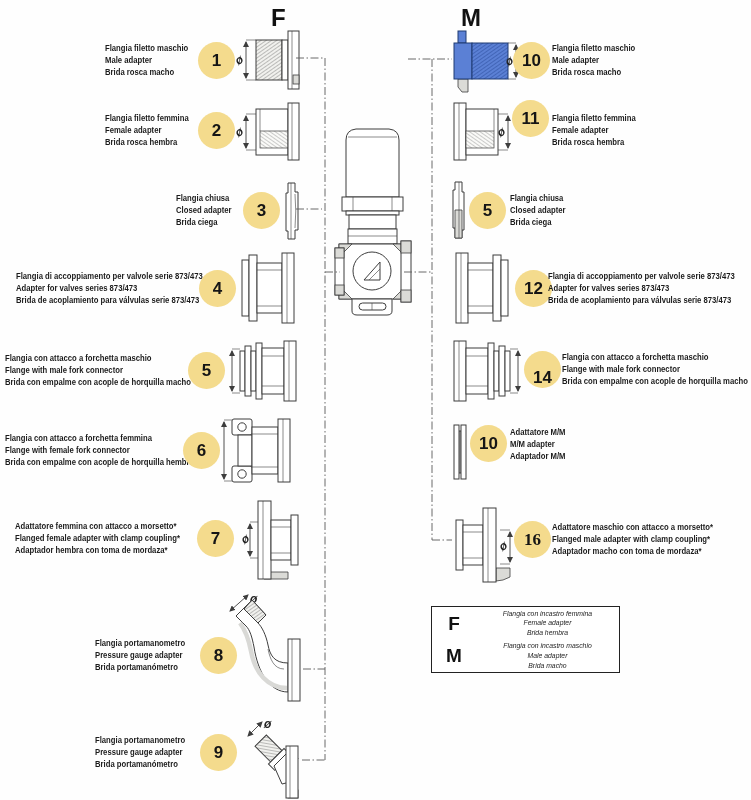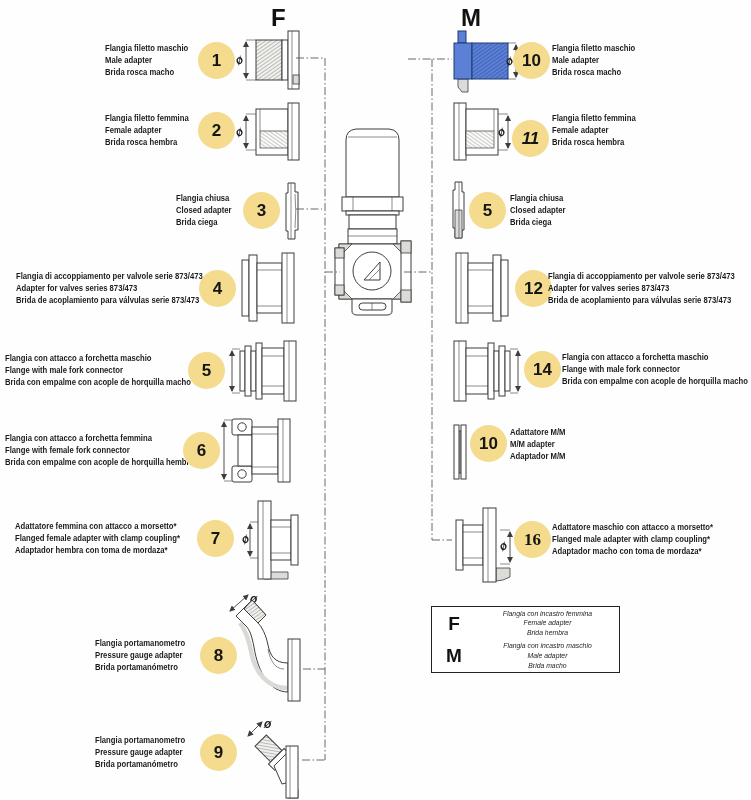--- a/index.html
+++ b/index.html
@@ -263,21 +263,21 @@
   <svg class="drawing" style="left:446px;top:100px;" width="72" height="62">
     <rect class="f" x="8" y="3" width="12" height="57"></rect>
     <line class="thin" x1="13" y1="3" x2="13" y2="60"></line>
     <rect class="f" x="20" y="9" width="32" height="46"></rect>
     <rect x="20" y="31" width="28" height="17" fill="url(#thg)" stroke="#3d3d3d" stroke-width="0.7"></rect>
     <line class="thin" x1="48" y1="9" x2="48" y2="31"></line>
     <path class="thin" d="M52,14 H62 M52,50 H62"></path>
     <line class="dim" x1="62" y1="16" x2="62" y2="48" marker-start="url(#ar)" marker-end="url(#ar)"></line>
     <text class="sym" x="52" y="36" transform="rotate(-40 55 33)">Ø</text>
   </svg>
-  <div class="badge" style="left:512px;top:120px;font-style:italic;">
+  <div class="badge" style="left:512px;top:100px;">
       <span>11</span>
     </div>
   <div class="item-label" style="left:552px;top:112px;">
     <span>Flangia filetto femmina</span>
     <span>Female adapter</span>
     <span>Brida rosca hembra</span>
   </div>
 
   <svg class="drawing" style="left:448px;top:178px;" width="22" height="64">
     <path class="f" d="M7,4 H14 V14 H16 V52 H14 V60 H7 V50 H5 V12 H7 Z"></path>
@@ -315,21 +315,21 @@
     <line class="thin" x1="13" y1="2" x2="13" y2="62"></line>
     <rect class="f" x="20" y="9" width="22" height="46"></rect>
     <path class="thin" d="M20,17 H42 M20,47 H42"></path>
     <rect class="f" x="42" y="4" width="6" height="56"></rect>
     <rect class="f" x="48" y="12" width="5" height="40"></rect>
     <rect class="f" x="53" y="7" width="6" height="50"></rect>
     <rect class="f" x="59" y="12" width="5" height="40"></rect>
     <path class="thin" d="M64,10 H72 M64,54 H72"></path>
     <line class="dim" x1="72" y1="12" x2="72" y2="52" marker-start="url(#ar)" marker-end="url(#ar)"></line>
   </svg>
-  <div class="badge" style="left:524px;top:351px;">
+  <div class="badge" style="left:524px;top:351px;align-items:flex-end;">
       <span>14</span>
     </div>
   <div class="item-label" style="left:562px;top:351px;">
     <span>Flangia con attacco a forchetta maschio</span>
     <span>Flange with male fork connector</span>
     <span>Brida con empalme con acople de horquilla macho</span>
   </div>
 
   <svg class="drawing" style="left:450px;top:423px;" width="20" height="58">
     <rect class="f" x="9" y="8" width="2" height="42"></rect>

